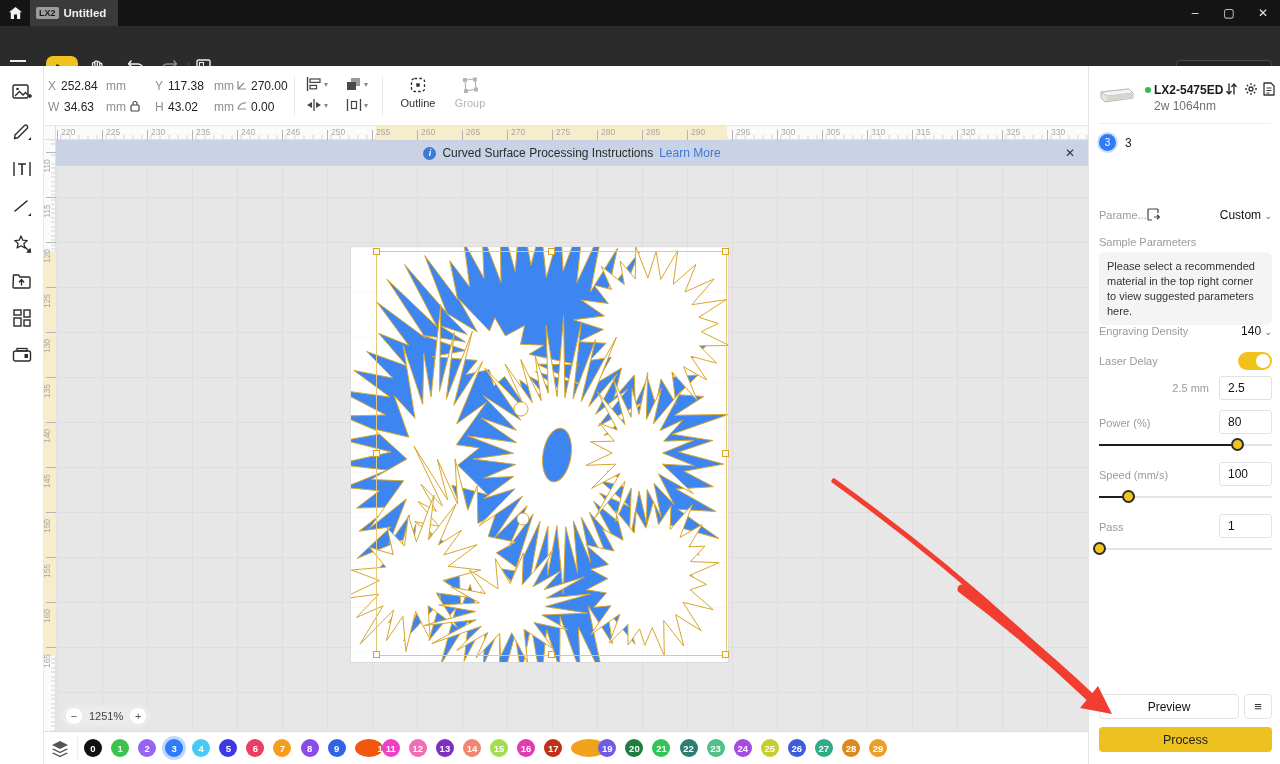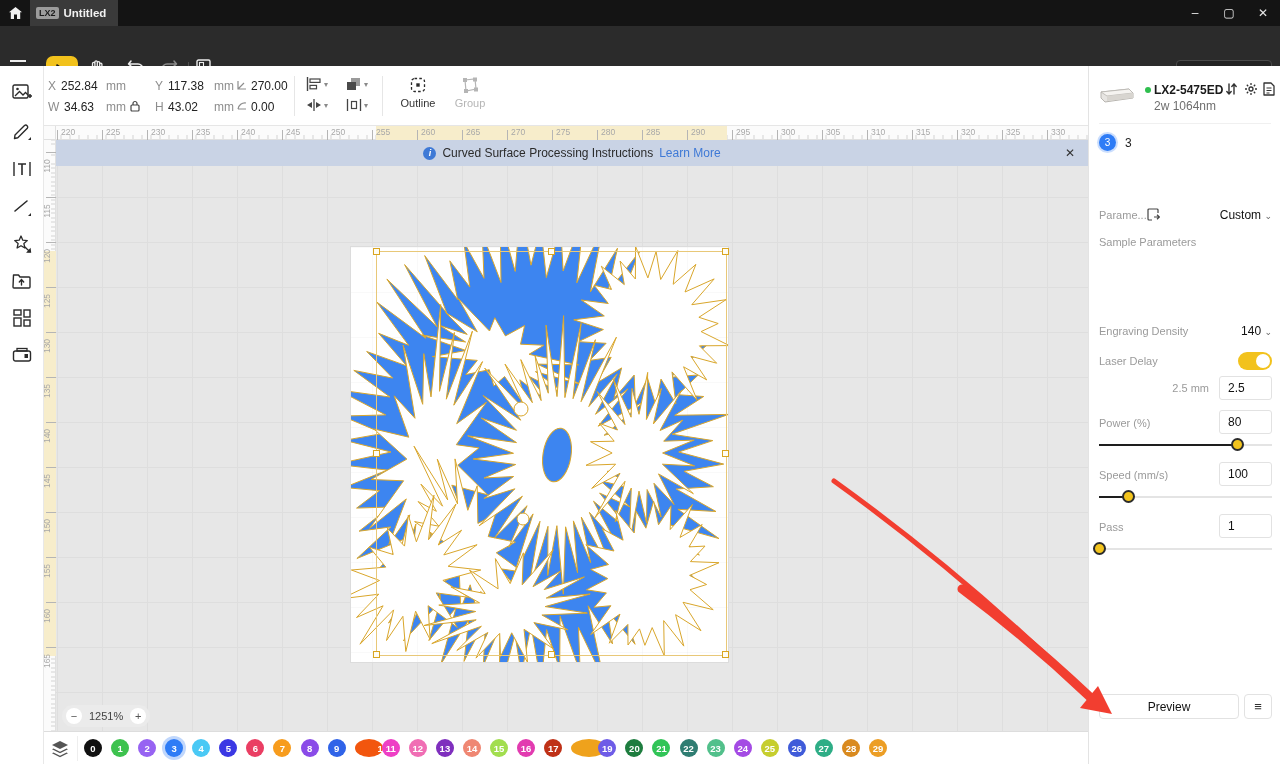--- a/index.html
+++ b/index.html
@@ -510,20 +510,21 @@
             <path d="M11 5 V2 a1 1 0 0 0 -1 -1 H2 a1 1 0 0 0 -1 1 v9 a1 1 0 0 0 1 1 h3" fill="none" stroke="#444" stroke-width="1.2"></path>
             <path d="M7 9 h5 M10 6.8 L12.3 9 L10 11.2" fill="none" stroke="#444" stroke-width="1.2"></path>
           </svg></span>
       <span class="rp-right" style="color:#111">
         <span>Custom</span>
         <span style="font-size:9px;color:#666"> ⌄</span>
       </span>
     </div>
 
     <div class="rp-row rp-gray" style="top:170px">Sample Parameters</div>
+    <div id="sample-box">Please select a recommended material in the top right corner to view suggested parameters here.</div>
 
     <div class="rp-row" style="top:258px">
       <span class="rp-gray">Engraving Density</span>
       <span class="rp-right" style="color:#111">
         <span>140</span>
         <span style="font-size:9px;color:#666"> ⌄</span>
       </span>
     </div>
 
     <div class="rp-row" style="top:288px">
@@ -565,20 +566,21 @@
     <div class="slider" style="top:476px">
         <div class="tr-on" style="width: 0px;"></div>
         <div class="tr-off" style="width: 173px;"></div>
         <div class="thumb" style="left: -6.5px;"></div>
       </div>
 
     <div id="preview-btn">Preview</div>
     <div id="preview-menu-btn">
       <span>≡</span>
     </div>
+    <div id="process-btn">Process</div>
   </div>
 
   <svg id="arrow-overlay" viewBox="0 0 1280 764">
     <path d="M834 481 Q965 575 1090 697" fill="none" stroke="#F23E30" stroke-width="5" stroke-linecap="round"></path>
     <path d="M962 589 Q1030 640 1090 697" fill="none" stroke="#F23E30" stroke-width="9" stroke-linecap="round"></path>
     <polygon points="1112,714 1080,708 1098,686" fill="#F23E30"></polygon>
   </svg>
 </div>
 
 </body></html>

